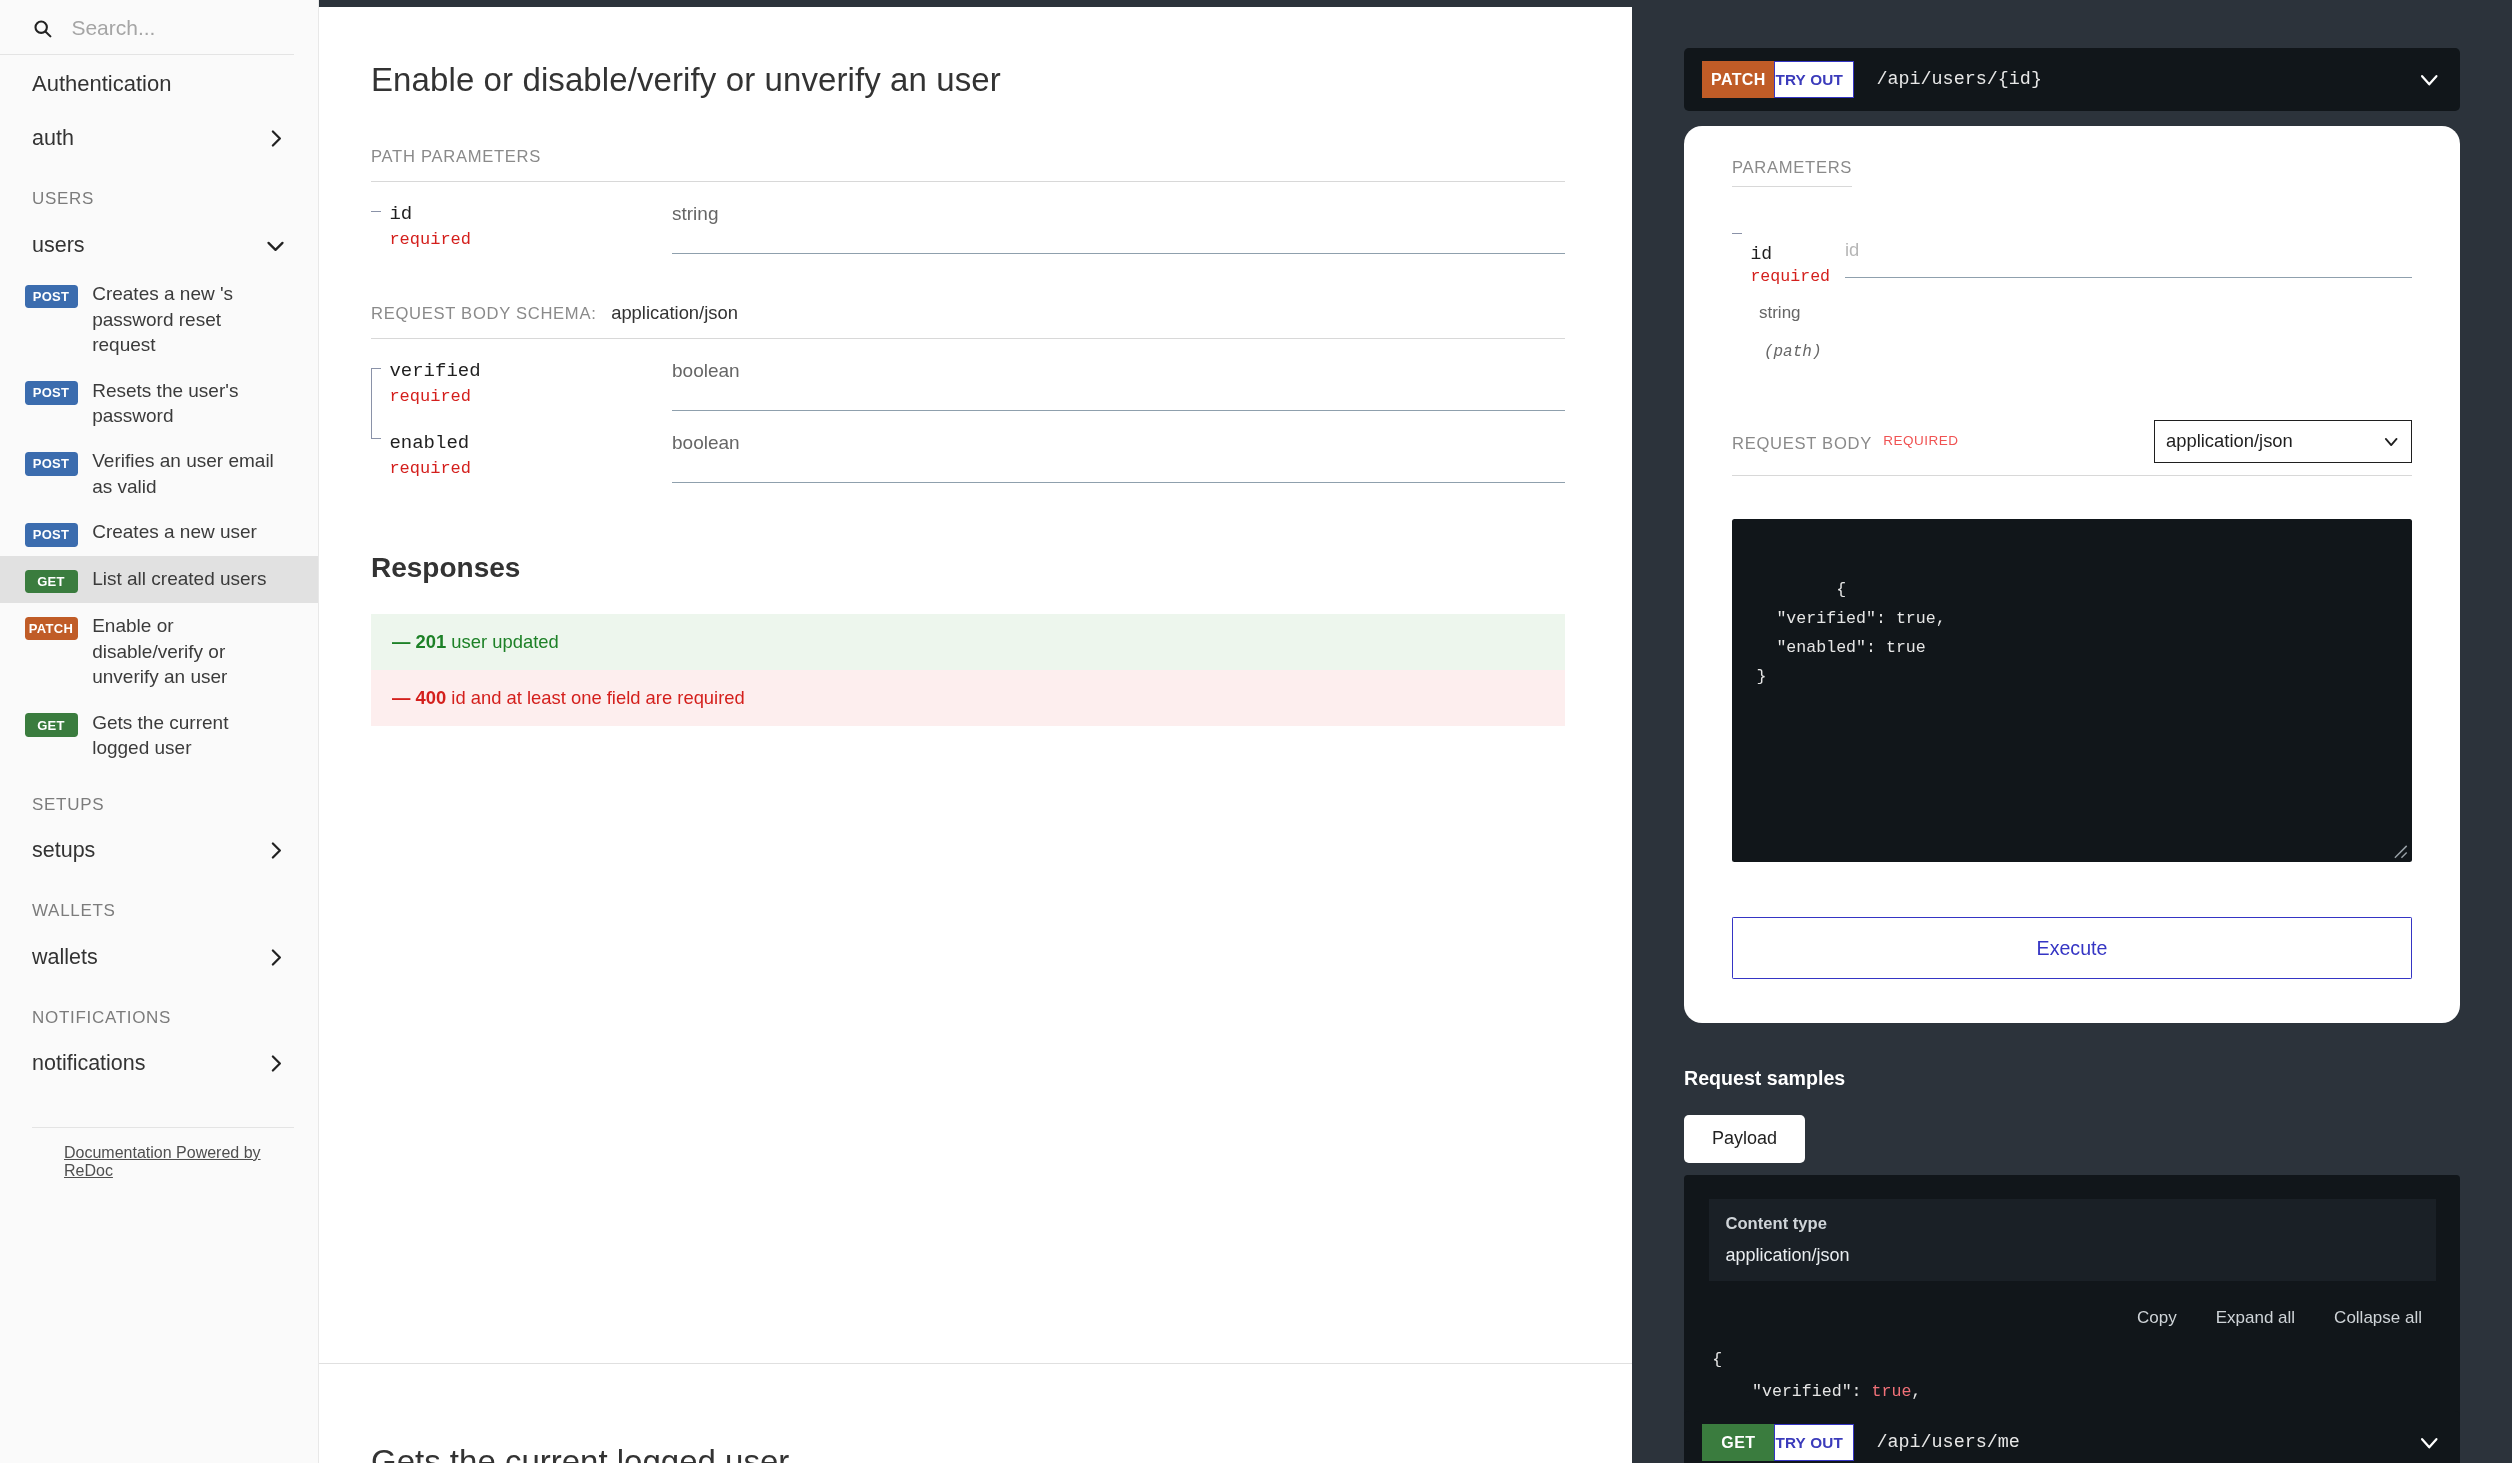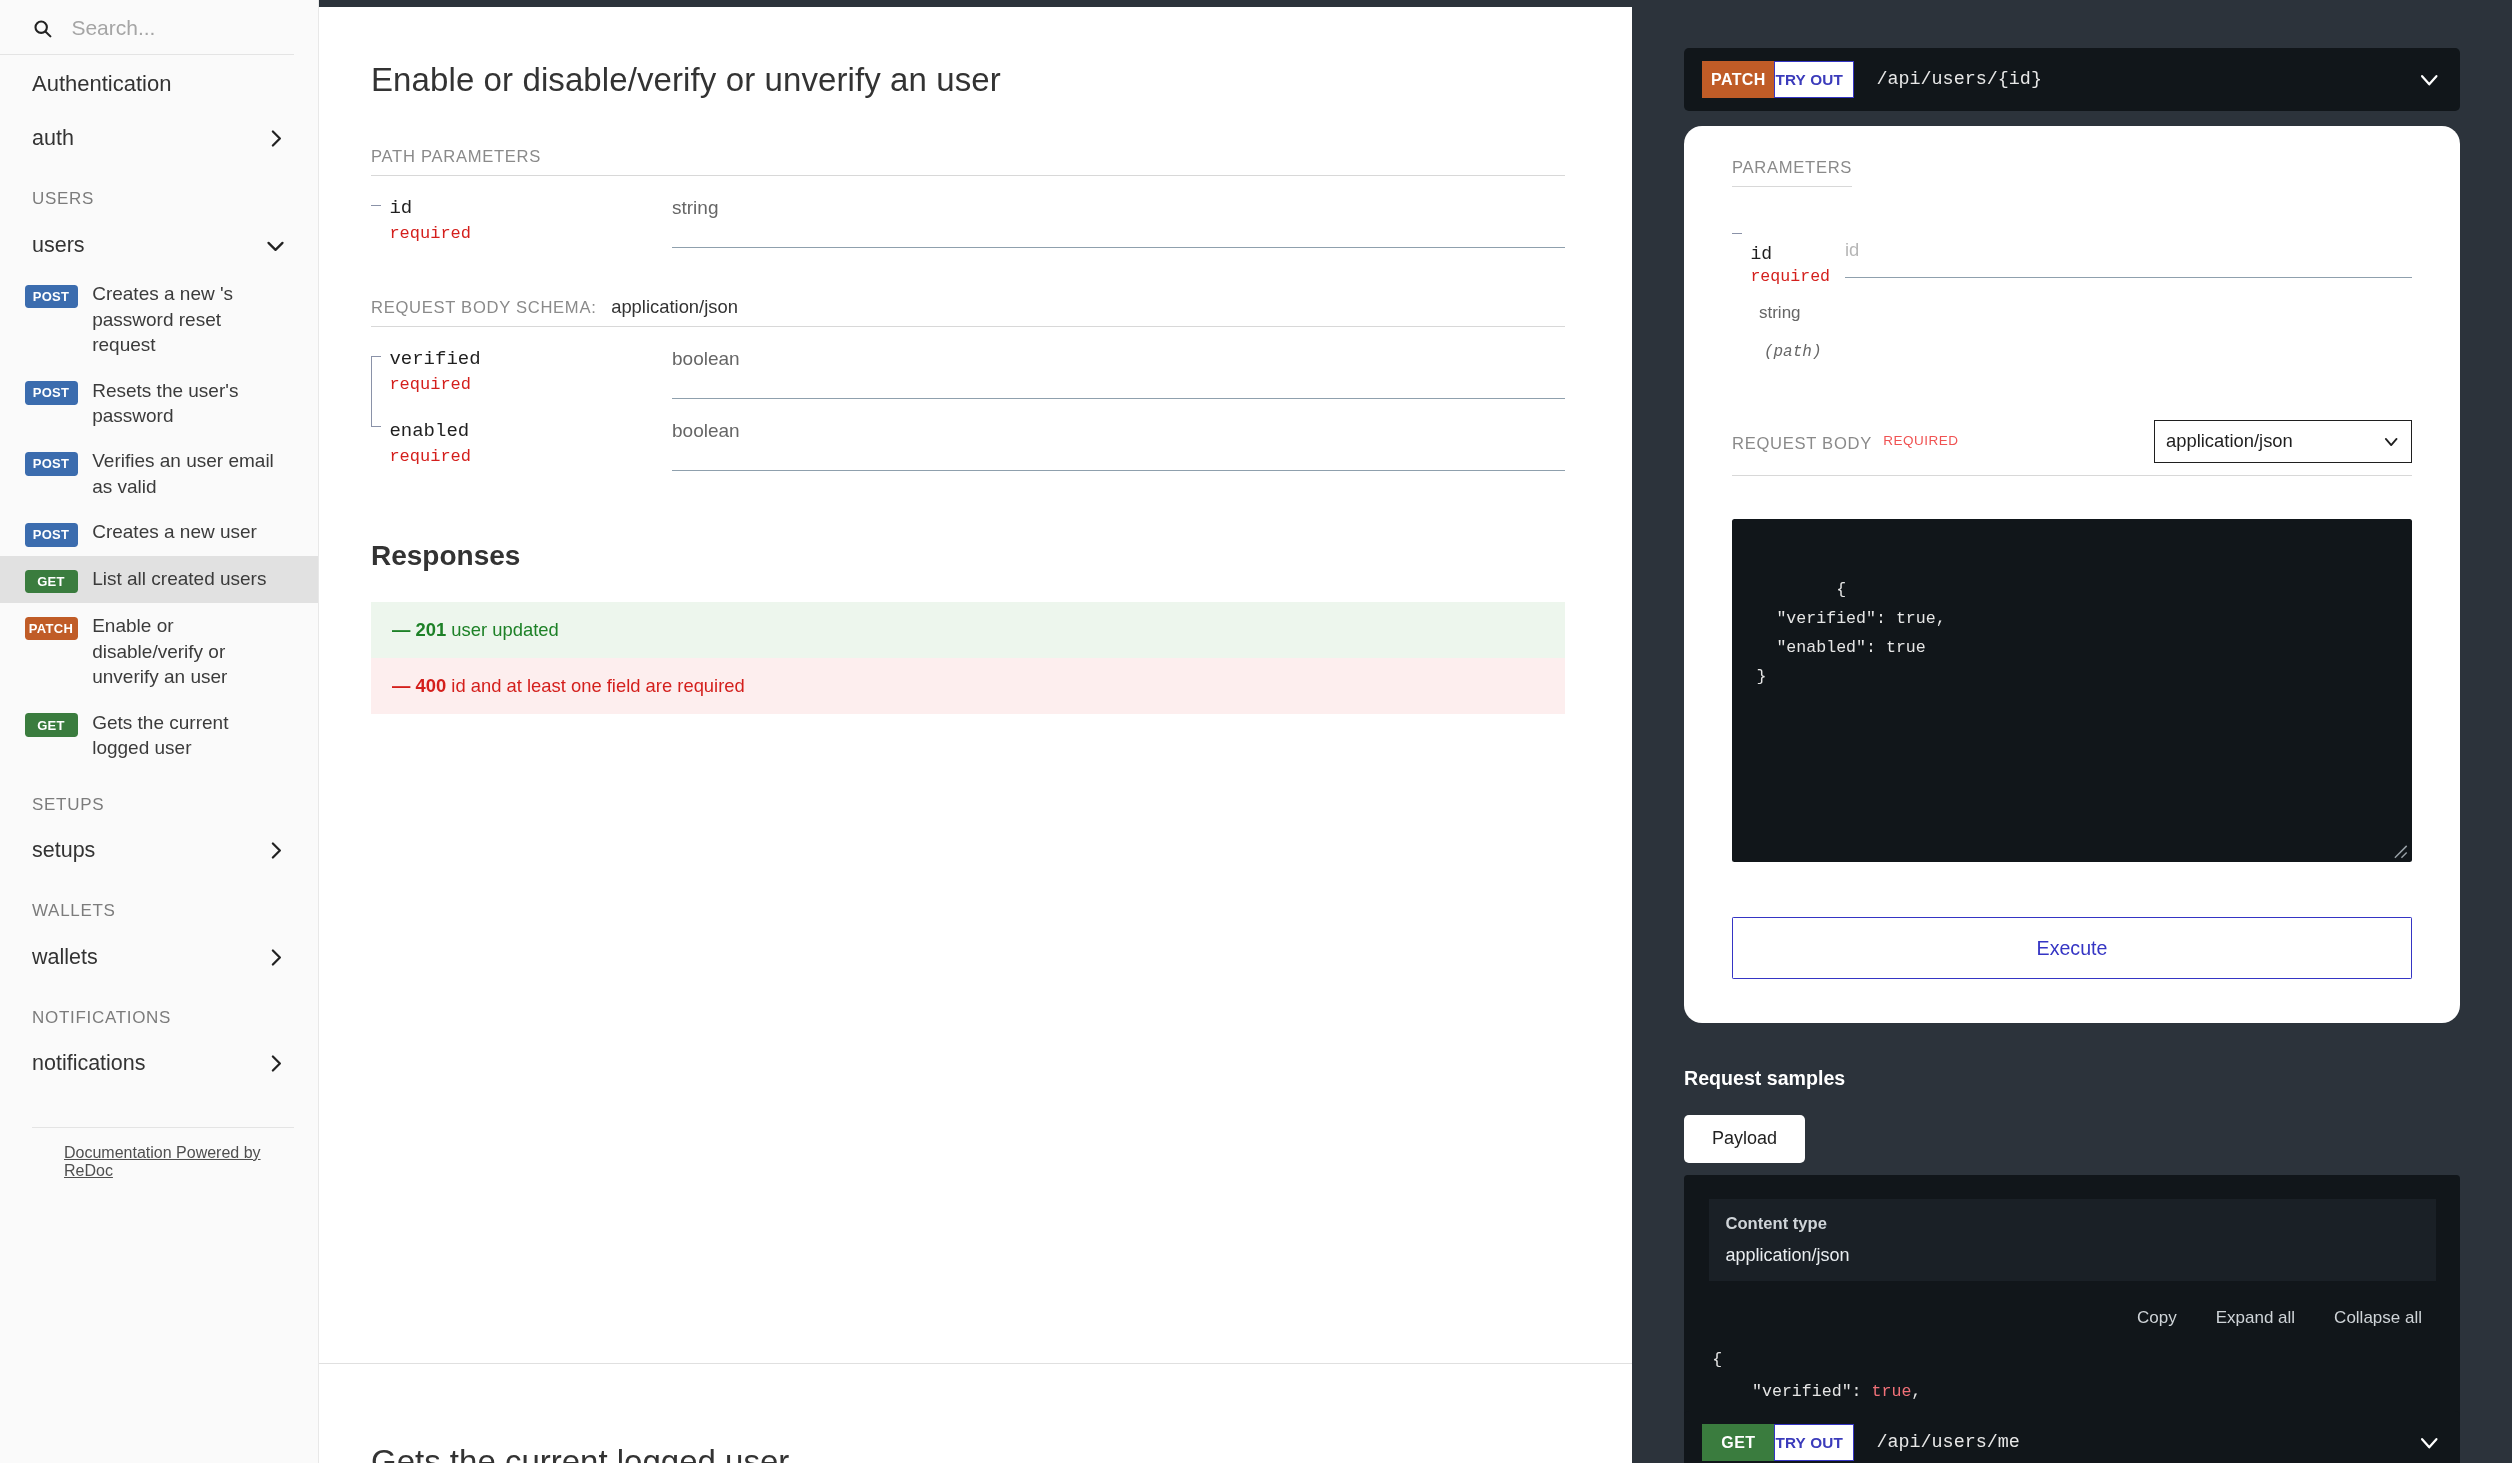--- a/index.html
+++ b/index.html
@@ -91,21 +91,21 @@
 
   .page-title {
     font-size: 33px; font-weight: normal; color: #333;
     padding-top: 54px; letter-spacing: 0.1px;
   }
   .sec-label {
     font-size: 16.6px; color: #8a8a8a; letter-spacing: 0.7px;
     text-transform: uppercase;
     padding-top: 48px;
     border-bottom: 1.8px solid #d8d8d8;
-    padding-bottom: 8px;
+    padding-bottom: 14px;
   }
   .sec-label.inline { display: flex; align-items: baseline; }
   .sec-label .schema-val {
     color: #333; font-size: 18.4px; letter-spacing: 0;
     text-transform: none; margin-left: 14.7px;
   }
 
   .param-row { display: flex; padding-top: 21px; }
   .param-left { flex: 0 0 301px; position: relative; padding-left: 18.4px; }
   .bracket {

